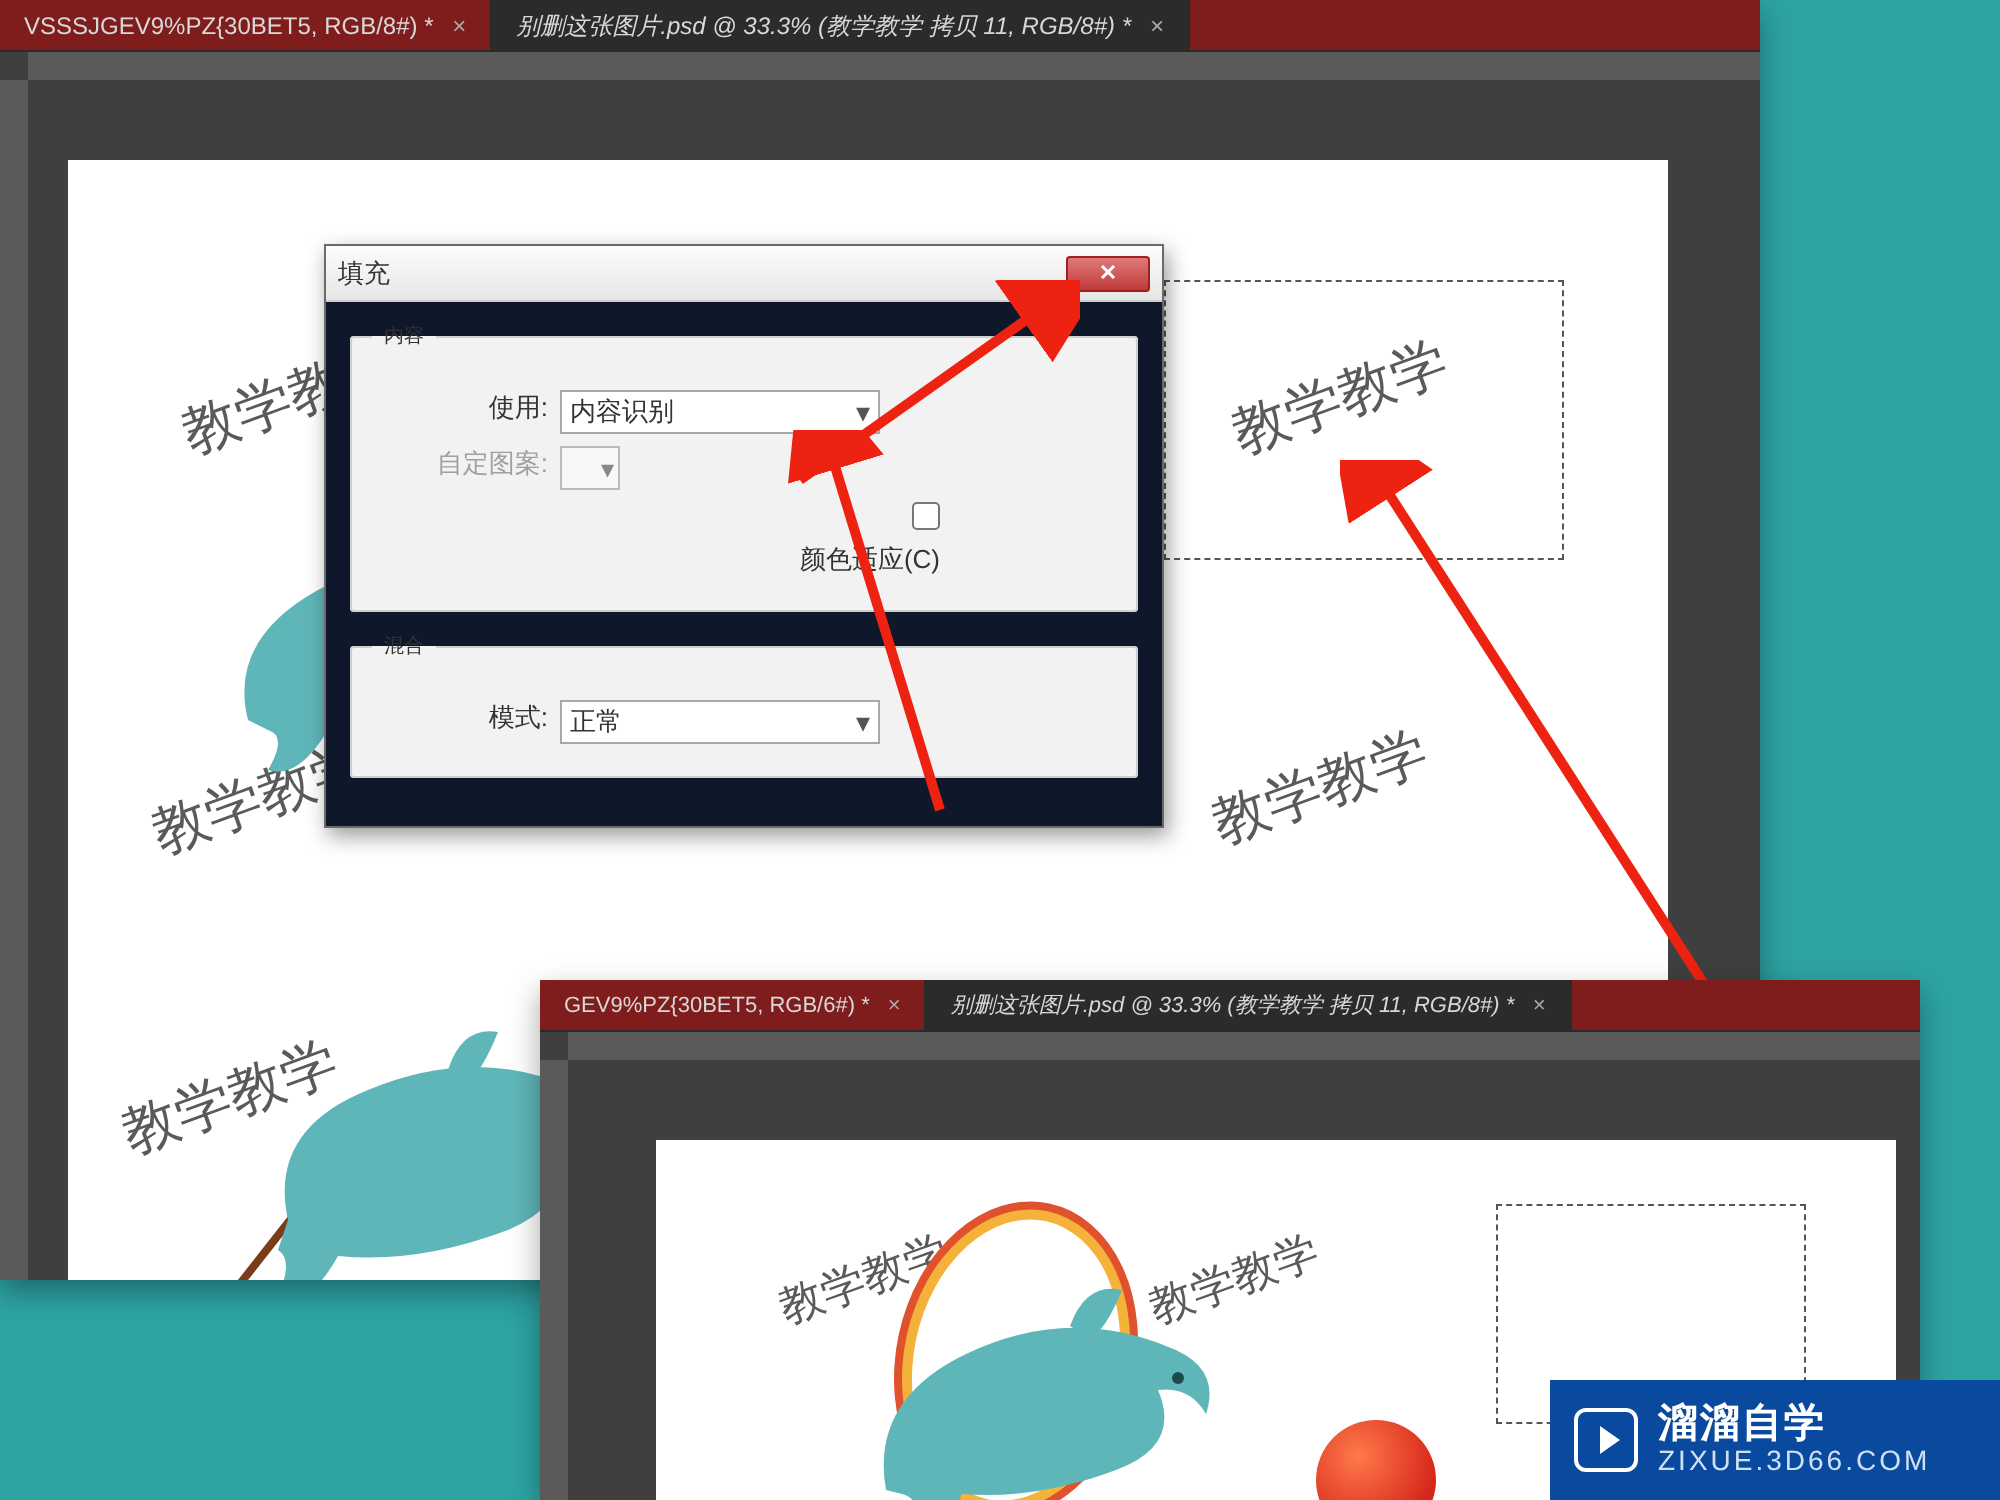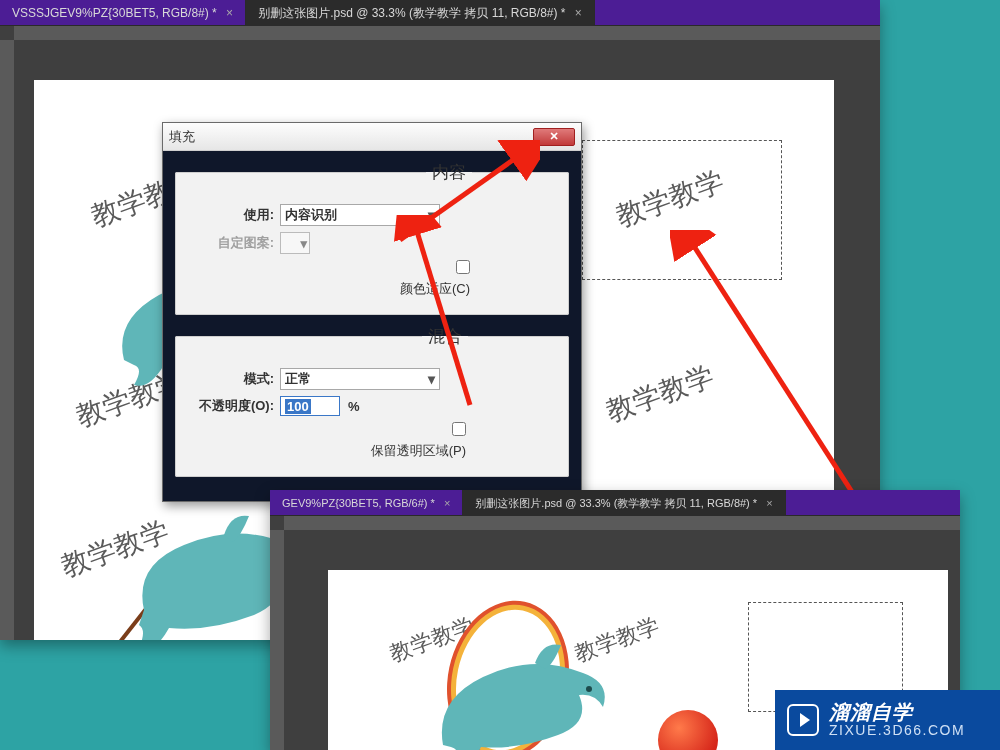--- a/index.html
+++ b/index.html
@@ -1,22 +1,22 @@
 <!DOCTYPE html>
 <html><head>
 <meta charset="utf-8">
 <style>
   * { box-sizing: border-box; margin: 0; padding: 0; font-family: "Microsoft YaHei", sans-serif; }
   body { width: 1000px; height: 750px; background: #2da3a4; overflow: hidden; position: relative; }
 
   
   .ps-window { position: absolute; left: 0; top: 0; width: 880px; height: 640px; background: #3f3f3f; box-shadow: 0 6px 14px rgba(0,0,0,.35); }
-  .ps-tabs { display: flex; align-items: center; height: 26px; background: #4c1d95; border-bottom: 1px solid #2a2a2a; font-size: 12px; color: #d8d8d8; }
+  .ps-tabs { display: flex; align-items: center; height: 26px; background: #7f1d1d; border-bottom: 1px solid #2a2a2a; font-size: 12px; color: #d8d8d8; }
   .ps-tab { padding: 0 12px; height: 26px; line-height: 26px; border-right: 1px solid #2a2a2a; cursor: pointer; position: relative; }
-  .ps-tab.active { background: #2b2b2b; }
+  .ps-tab.active { background: #2b2b2b; font-style: italic; }
   .tab-close { margin-left: 6px; color: #aaa; }
   .ps-ruler-v { position: absolute; left: 0; top: 40px; width: 14px; bottom: 0; background: #5a5a5a; }
   .ps-ruler-h { position: absolute; left: 14px; top: 26px; right: 0; height: 14px; background: #5a5a5a; }
   .ps-canvas-area { position: absolute; left: 14px; top: 40px; right: 0; bottom: 0; background: #3f3f3f; overflow: hidden; }
   .ps-canvas { position: absolute; left: 20px; top: 40px; width: 800px; height: 560px; background: #fff; }
 
   
   .wm { position: absolute; color: #5a5a5a; font-family: "SimSun", serif; font-size: 28px; transform: rotate(-20deg); white-space: nowrap; }
 
   
@@ -26,22 +26,22 @@
   
   .marquee { position: absolute; border: 1.5px dashed #555; }
 
   
   .dlg { position: absolute; left: 162px; top: 122px; width: 420px; background: #0f172a; border: 1px solid #6a6a6a; box-shadow: 2px 4px 10px rgba(0,0,0,.4); font-size: 13px; color: #333; }
   .dlg-titlebar { height: 28px; background: linear-gradient(#fdfdfd,#e6e6e6); border-bottom: 1px solid #cfcfcf; display:flex; align-items:center; padding: 0 6px; }
   .dlg-title { flex:1; font-size: 13px; }
   .dlg-close { width: 42px; height: 18px; background: linear-gradient(#e07a7a,#c13a3a); border: 1px solid #a02020; border-radius: 2px; display:flex; align-items:center; justify-content:center; color:#fff; font-size:11px; font-weight:bold; cursor:pointer; }
   .dlg-body { padding: 10px 12px 14px 12px; position: relative; }
   fieldset { border: 1px solid #cfcfcf; border-radius: 2px; margin-bottom: 10px; padding: 14px 10px 10px 10px; background:#f2f2f2; }
-  legend { padding: 0 6px; font-size: 17px; color:#333;text-align:right; }
-  .row { display:flex; align-items:center; margin: 6px 0; font-weight: bold; }
+  legend { padding: 0 6px; font-size: 10px; color:#333; }
+  .row { display:flex; align-items:flex-start; margin: 6px 0; }
   .lab { width: 88px; text-align: right; margin-right: 6px; color:#333; }
   .lab.dim { color:#a0a0a0; }
   .select { flex: 0 0 160px; height: 22px; border: 1px solid #a8a8a8; background: #fff; padding: 0 4px; font-size: 13px; display:flex; align-items:center; justify-content:space-between; cursor:pointer; }
   .select .caret { font-size: 14px; color:#555; line-height: 10px; }
   .swatch { width: 30px; height: 22px; border:1px solid #bbb; background:#f7f7f7; display:flex; align-items:center; justify-content:flex-end; padding-right:2px; color:#888; }
   .chk { display:flex; align-items:flex-end; gap:6px; margin:6px 2px;flex-direction:column; }
   .chk input { width:14px; height:14px; }
   .numbox { width: 60px; height: 20px; border:1px solid #3a77c7; background:#fff; text-align:left; font-size:13px; color:#000; padding: 0 4px; display:inline-flex; align-items:center; }
   .numbox span { background:#3a77c7; color:#fff; padding:0 2px; }
   .pct { margin-left: 8px; }
@@ -56,21 +56,21 @@
   .ps-window.small { left: 270px; top: 490px; width: 690px; height: 260px; }
   .ps-window.small .ps-tabs { font-size: 11px; }
   .ps-window.small .ps-canvas { left:44px; top:40px; width:620px; height:220px; }
   .ps-window.small .wm { font-size: 22px; }
 
   
   .logo-bar { position:absolute; right:0; bottom:0; width:225px; height:60px; background:#0a4a9e; color:#fff; display:flex; align-items:center; padding:0 12px; gap:10px; }
   .logo-play { width:32px; height:32px; border:2px solid #fff; border-radius:6px; display:flex; align-items:center; justify-content:center; }
   .logo-play::after { content:""; border-left:10px solid #fff; border-top:7px solid transparent; border-bottom:7px solid transparent; margin-left:3px; }
   .logo-txt { display:flex; flex-direction:column; line-height:1.1; }
-  .logo-big { font-size:20px; font-weight:bold; letter-spacing:1px;font-style:italic; }
+  .logo-big { font-size:20px; font-weight:bold; letter-spacing:1px; }
   .logo-small { font-size:14px; letter-spacing:1.5px; color:#cfe0f5; }
 
   
   .hoop { position:absolute; border-radius:50%; }
   .ball { position:absolute; border-radius:50%; }
 </style>
 </head>
 <body>
 
 <div class="ps-window">
@@ -152,31 +152,20 @@
 
     <fieldset style="padding-right:100px;">
       <legend>混合</legend>
       <div class="row">
         <div class="lab">模式:</div>
         <div class="select">
           <span>正常</span>
           <span class="caret">▾</span>
         </div>
       </div>
-      <div class="row">
-        <div class="lab">不透明度(O):</div>
-        <div class="numbox">
-            <span>100</span>
-          </div>
-        <div class="pct">%</div>
-      </div>
-      <label class="chk">
-        <input type="checkbox" style="">
-        <span>保留透明区域(P)</span>
-      </label>
     </fieldset>
   </div>
 </div>
 
 <svg class="arrow" style="left:370px; top:140px;" width="170" height="110">
   <defs>
       <marker id="ah1" markerWidth="12" markerHeight="12" refX="2" refY="5" orient="auto">
         <path d="M0,0 L0,10 L12,5 Z" fill="#e21"></path>
       </marker>
     </defs>

